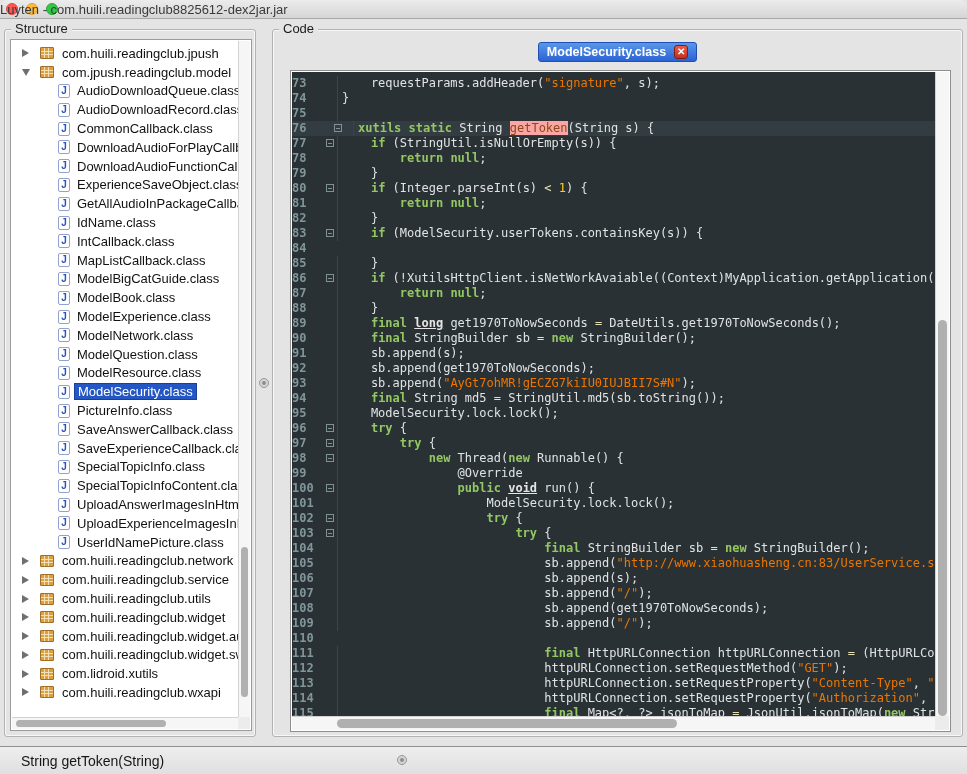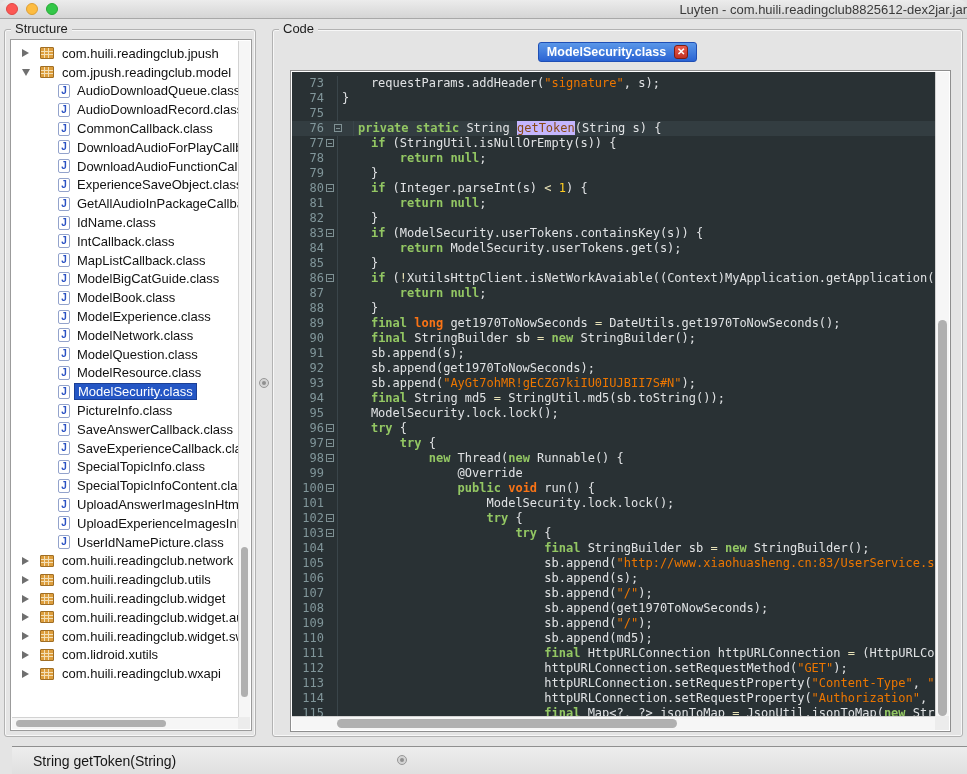--- a/index.html
+++ b/index.html
@@ -8,21 +8,21 @@
 
   
   .titlebar { position:absolute; left:0; top:0; width:967px; height:19px;
     background:linear-gradient(#ececec,#d5d5d5); border-bottom:1px solid #a8a8a8;
     border-radius:8px 8px 0 0; }
   .lights { position:absolute; left:6px; top:3px; display:flex; gap:8px; }
   .light { width:12px; height:12px; border-radius:50%; }
   .light.red { background:#fc5753; border:1px solid #df4744; }
   .light.yellow { background:#fdbc40; border:1px solid #de9f34; }
   .light.green { background:#33c748; border:1px solid #27aa35; }
-  .titletext { position:absolute; left:0; right:0; top:2px; text-align:right;
+  .titletext { position:absolute; left:0; right:0; top:2px; text-align:left;
     font-size:13px; color:#3a3a3a; }
 
   
   .tpanel { position:absolute; border:1px solid #b2b2b2; border-radius:3px;
     box-shadow:inset 0 0 0 1px #f7f7f7; }
   .tpanel-label { position:absolute; top:-9px; left:6px; background:#e4e4e4;
     padding:0 4px; font-size:13px; color:#1c1c1c; line-height:16px; }
 
   #structure-panel { left:4px; top:29px; width:252px; height:708px; }
   #code-panel { left:272px; top:29px; width:691px; height:708px; }
@@ -68,44 +68,44 @@
     background:linear-gradient(#ea5b4b,#c03125); border:1px solid #7e1d12;
     color:#fff; font-size:10px; font-weight:bold; line-height:12px; text-align:center; }
 
   .code-scroll { position:absolute; left:17px; top:40px; right:11px; bottom:4px;
     background:#fff; border:1px solid #8e8e8e; }
   .editor { position:absolute; left:1px; top:1px; right:15px; bottom:15px;
     background:#293134; overflow:hidden; padding-top:4px;
     font-family:"DejaVu Sans Mono", monospace; font-size:12px; }
   .crow { height:15px; line-height:15px; display:flex; }
   .crow.current { background:#333d41;gap:8px; }
-  .ln { width:32px; flex:none; text-align:right; color:#81969a; }
+  .ln { width:32px; flex:none; color:#81969a;font-weight:bold; }
   .foldcol { width:13px; flex:none; position:relative; }
   .foldbox { position:absolute; left:2px; top:3px; width:8px; height:8px;
     border:1px solid #7f9194; }
   .foldbox::after { content:""; position:absolute; left:1px; right:1px; top:2.5px;
     height:1px; background:#7f9194; }
   .codecell { flex:none; white-space:pre; color:#e0e2e4; padding-left:4px;
     border-left:1px solid #3a454a; }
   .tok-k { color:#93c763; font-weight:bold; }
-  .tok-t { color:#f97316; font-weight:bold; }
+  .tok-t { color:#e5e5e5; font-weight:bold;text-decoration:underline; }
   .tok-s { color:#ec7600; }
   .tok-n { color:#ffcd22; }
   .tok-o { color:#e8e2b7; }
-  .tok-hl { background:#c4b5fd; color:#8a4a16; }
+  .tok-hl { background:#fca5a5; color:#8a4a16; }
 
   
   .split-knob { position:absolute; width:10px; height:10px; border-radius:50%;
     background:#d4d4d4; border:1px solid #979797; }
   .split-knob::after { content:""; position:absolute; left:2px; top:2px;
     width:4px; height:4px; border-radius:50%; background:#8f8f8f; }
   #vsplit-knob { left:259px; top:378px; }
   #status-knob { left:397px; top:755px; }
   .statusbar { position:absolute; left:0; right:0; top:746px; height:28px;
-    background:linear-gradient(#ededed,#e0e0e0); border-top:1px solid #8f8f8f;margin-left:12px; }
+    background:linear-gradient(#ededed,#e0e0e0); border-top:1px solid #8f8f8f; }
   .status-text { position:absolute; left:21px; top:6px; font-size:14px; color:#151515; }
 </style>
 </head>
 <body>
 
 <div class="titlebar">
   <div class="lights">
     <div class="light red"></div>
     <div class="light yellow"></div>
     <div class="light green"></div>
@@ -230,20 +230,27 @@
         <div class="trow depth1">
           <span class="jicon">J</span>
           <span class="tlabel">UserIdNamePicture.class</span>
         </div>
         <div class="trow depth0">
           <span class="arrow">
             <span class="tri-right"></span>
           </span>
           <span class="picon"></span>
           <span class="tlabel">com.huili.readingclub.network</span>
+        </div>
+        <div class="trow depth0">
+          <span class="arrow">
+            <span class="tri-right"></span>
+          </span>
+          <span class="picon"></span>
+          <span class="tlabel">com.huili.readingclub.service</span>
         </div>
         <div class="trow depth0">
           <span class="arrow">
             <span class="tri-right"></span>
           </span>
           <span class="picon"></span>
           <span class="tlabel">com.huili.readingclub.utils</span>
         </div>
         <div class="trow depth0">
           <span class="arrow">
@@ -316,21 +323,21 @@
         <div class="crow">
           <span class="ln">75</span>
           <span class="foldcol"></span>
           <span class="codecell"></span>
         </div>
         <div class="crow current">
           <span class="ln">76</span>
           <span class="foldcol">
             <span class="foldbox"></span>
           </span>
-          <span class="codecell"><span class="tok-k">private</span><span class="tok-d"> </span><span class="tok-k">static</span><span class="tok-d"> String </span><span class="tok-hl">getToken</span><span class="tok-d">(String s) {</span></span>
+          <span class="codecell"><span class="tok-k">xutils</span><span class="tok-d"> </span><span class="tok-k">static</span><span class="tok-d"> String </span><span class="tok-hl">getToken</span><span class="tok-d">(String s) {</span></span>
         </div>
         <div class="crow">
           <span class="ln">77</span>
           <span class="foldcol">
             <span class="foldbox"></span>
           </span>
           <span class="codecell"><span class="tok-d">    </span><span class="tok-k">if</span><span class="tok-d"> (StringUtil.isNullOrEmpty(s)) {</span></span>
         </div>
         <div class="crow">
           <span class="ln">78</span>
@@ -362,21 +369,20 @@
         <div class="crow">
           <span class="ln">83</span>
           <span class="foldcol">
             <span class="foldbox"></span>
           </span>
           <span class="codecell"><span class="tok-d">    </span><span class="tok-k">if</span><span class="tok-d"> (ModelSecurity.userTokens.containsKey(s)) {</span></span>
         </div>
         <div class="crow">
           <span class="ln">84</span>
           <span class="foldcol"></span>
-          <span class="codecell"><span class="tok-d">        </span><span class="tok-k">return</span><span class="tok-d"> ModelSecurity.userTokens.get(s);</span></span>
         </div>
         <div class="crow">
           <span class="ln">85</span>
           <span class="foldcol"></span>
           <span class="codecell"><span class="tok-d">    }</span></span>
         </div>
         <div class="crow">
           <span class="ln">86</span>
           <span class="foldcol">
             <span class="foldbox"></span>
@@ -506,21 +512,20 @@
           <span class="codecell"><span class="tok-d">                            sb.append(get1970ToNowSeconds);</span></span>
         </div>
         <div class="crow">
           <span class="ln">109</span>
           <span class="foldcol"></span>
           <span class="codecell"><span class="tok-d">                            sb.append(</span><span class="tok-s">"/"</span><span class="tok-d">);</span></span>
         </div>
         <div class="crow">
           <span class="ln">110</span>
           <span class="foldcol"></span>
-          <span class="codecell"><span class="tok-d">                            sb.append(md5);</span></span>
         </div>
         <div class="crow">
           <span class="ln">111</span>
           <span class="foldcol"></span>
           <span class="codecell"><span class="tok-d">                            </span><span class="tok-k">final</span><span class="tok-d"> HttpURLConnection httpURLConnection </span><span class="tok-o">=</span><span class="tok-d"> (HttpURLConn</span></span>
         </div>
         <div class="crow">
           <span class="ln">112</span>
           <span class="foldcol"></span>
           <span class="codecell"><span class="tok-d">                            httpURLConnection.setRequestMethod(</span><span class="tok-s">"GET"</span><span class="tok-d">);</span></span>

